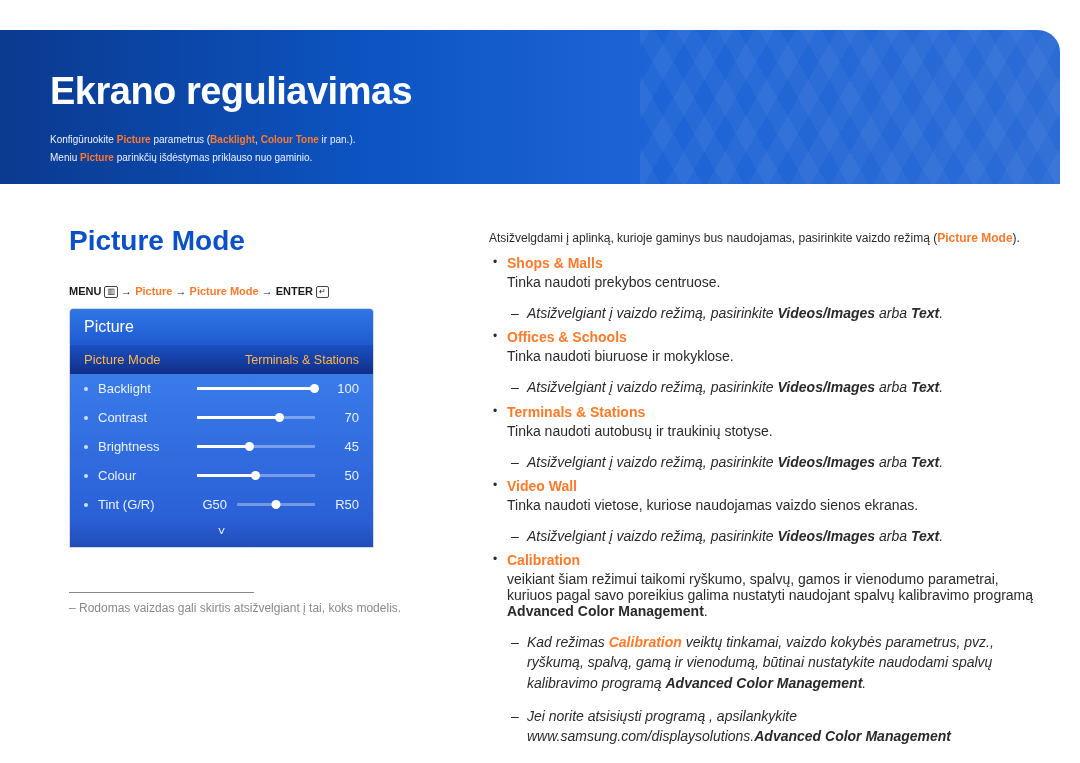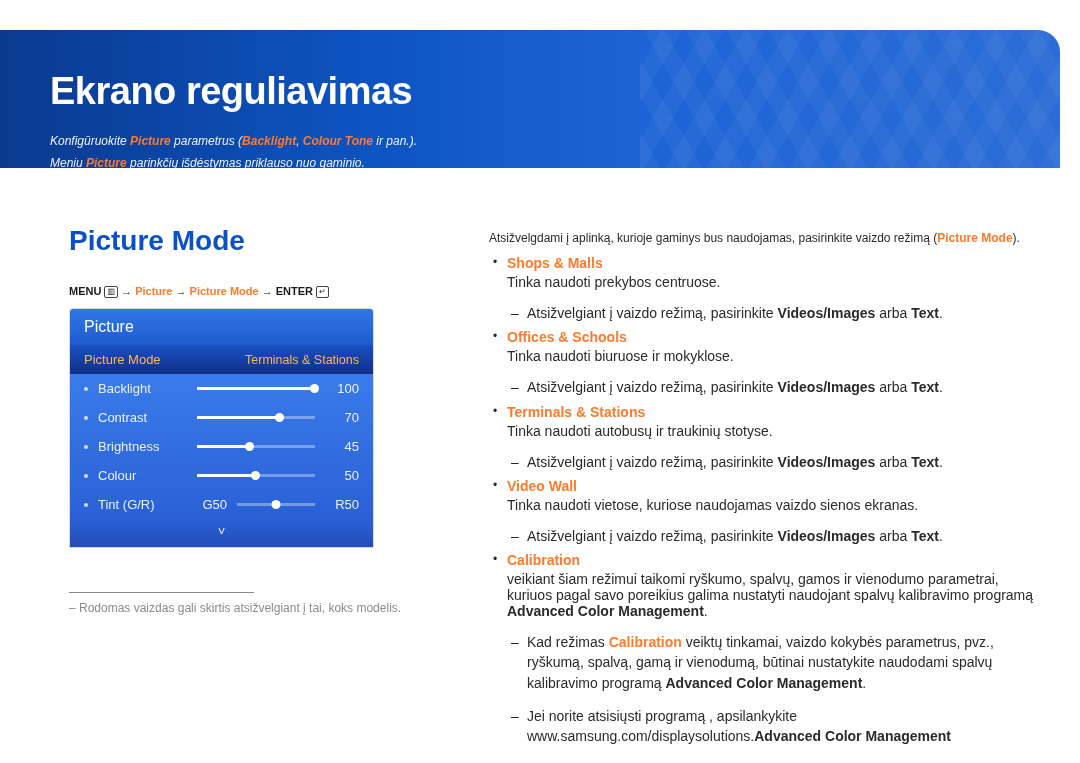--- a/index.html
+++ b/index.html
@@ -9,21 +9,21 @@
     height: 763px;
     background: #ffffff;
     position: relative;
     overflow: hidden;
   }
   .header-band {
     position: absolute;
     top: 30px;
     left: 0;
     right: 20px;
-    height: 138px;
+    height: 154px;
     background: linear-gradient(90deg, #0a3a8f 0%, #0d54c2 35%, #1d63d6 60%, #2b6cd6 100%);
     border-top-right-radius: 22px;
     border-bottom-right-radius: 0;
     padding: 40px 50px 0 50px;
     color: #fff;
   }
   .header-band::after {
     content:"";
     position:absolute;
     right:0; top:0; bottom:0;
@@ -34,24 +34,23 @@
     border-top-right-radius: 22px;
     pointer-events:none;
   }
   .header-title {
     font-size: 38px;
     font-weight: 700;
     letter-spacing: -0.5px;
     margin-bottom: 18px;
   }
   .header-desc {
-    font-size: 12px;
+    font-size: 10px;
     line-height: 1.8;
     color: #eef2fb;
-    font-style: italic;
   }
   .header-desc .hl1 { color: #ff7a2a; font-weight: 600; }
   .header-desc .hl2 { color: #ff7a2a; font-weight: 600; }
 
   .content {
     position: absolute;
     top: 225px;
     left: 50px;
     right: 40px;
     bottom: 0;
@@ -209,20 +208,21 @@
   .mode-name { color:#ff7a2a; font-weight:700; }
   .mode-desc { margin-top:3px; margin-bottom:4px; color:#2a2a2a; }
   ul.sub {
     list-style:none;
   }
   ul.sub li {
     position:relative;
     padding-left:20px;
     margin:13px 0 6px;
     line-height:1.45;
+    font-style:italic;
   }
   ul.sub li::before {
     content:"–";
     position:absolute;
     left:4px;
     top:0;
     color:#2a2a2a;
   }
   .b { font-weight:700; }
   .orange-b { color:#ff7a2a; font-weight:700; }

